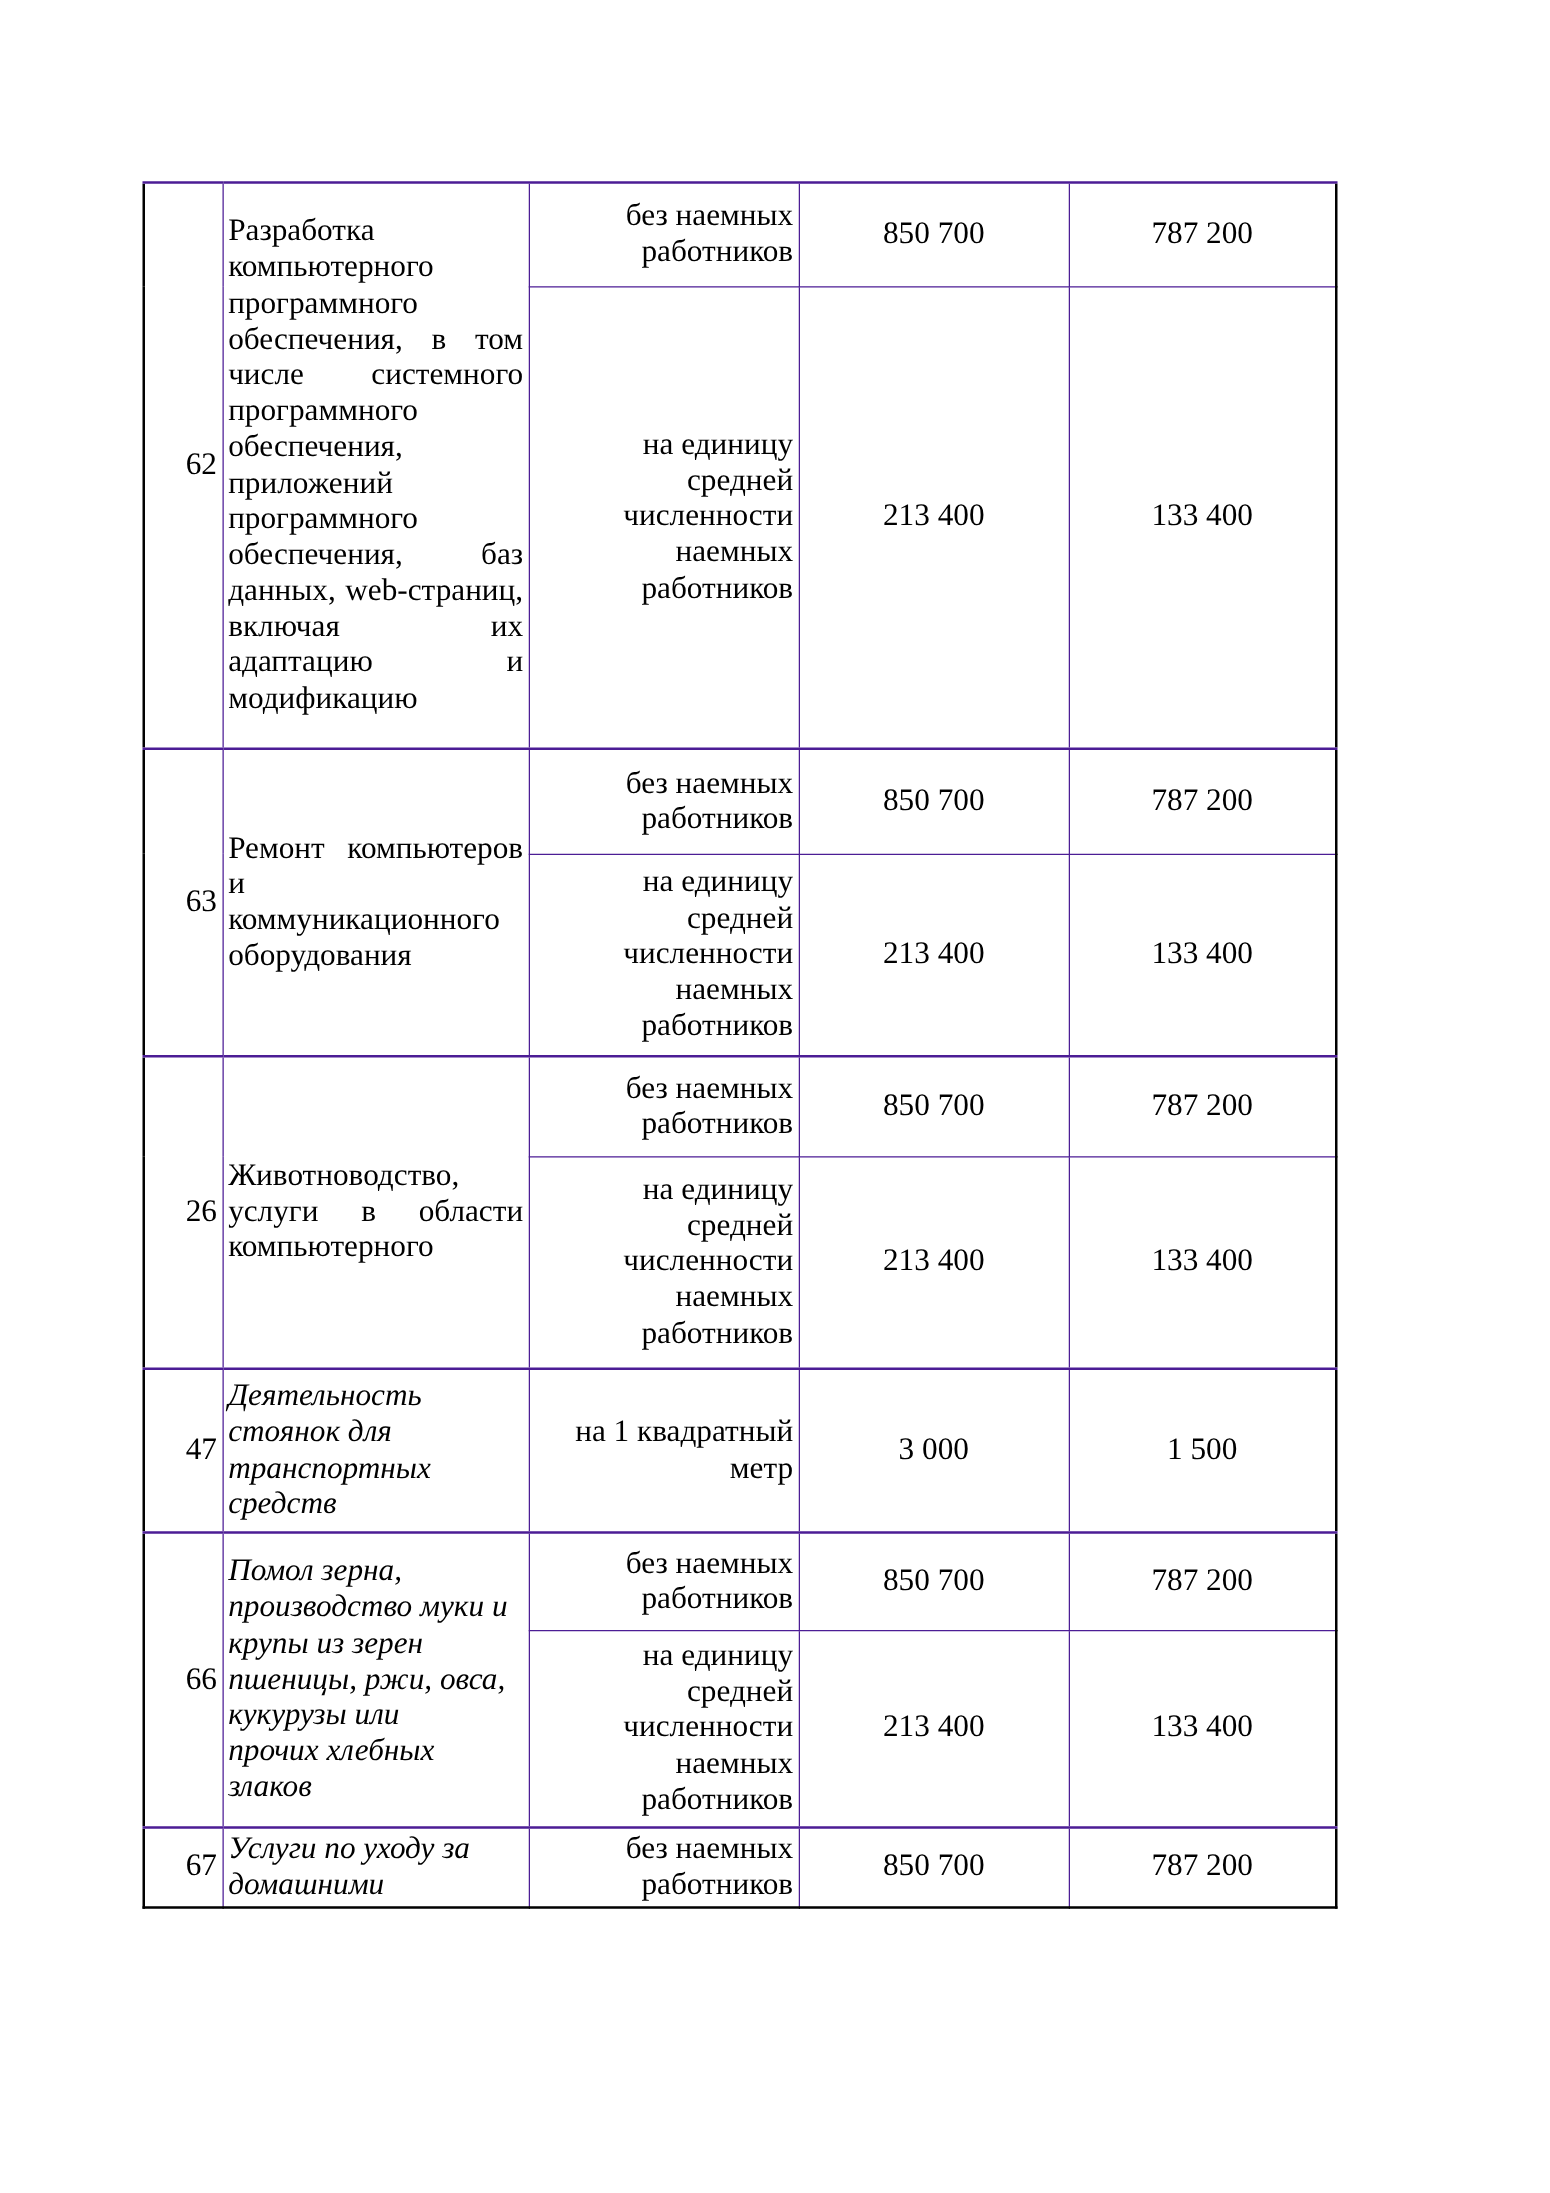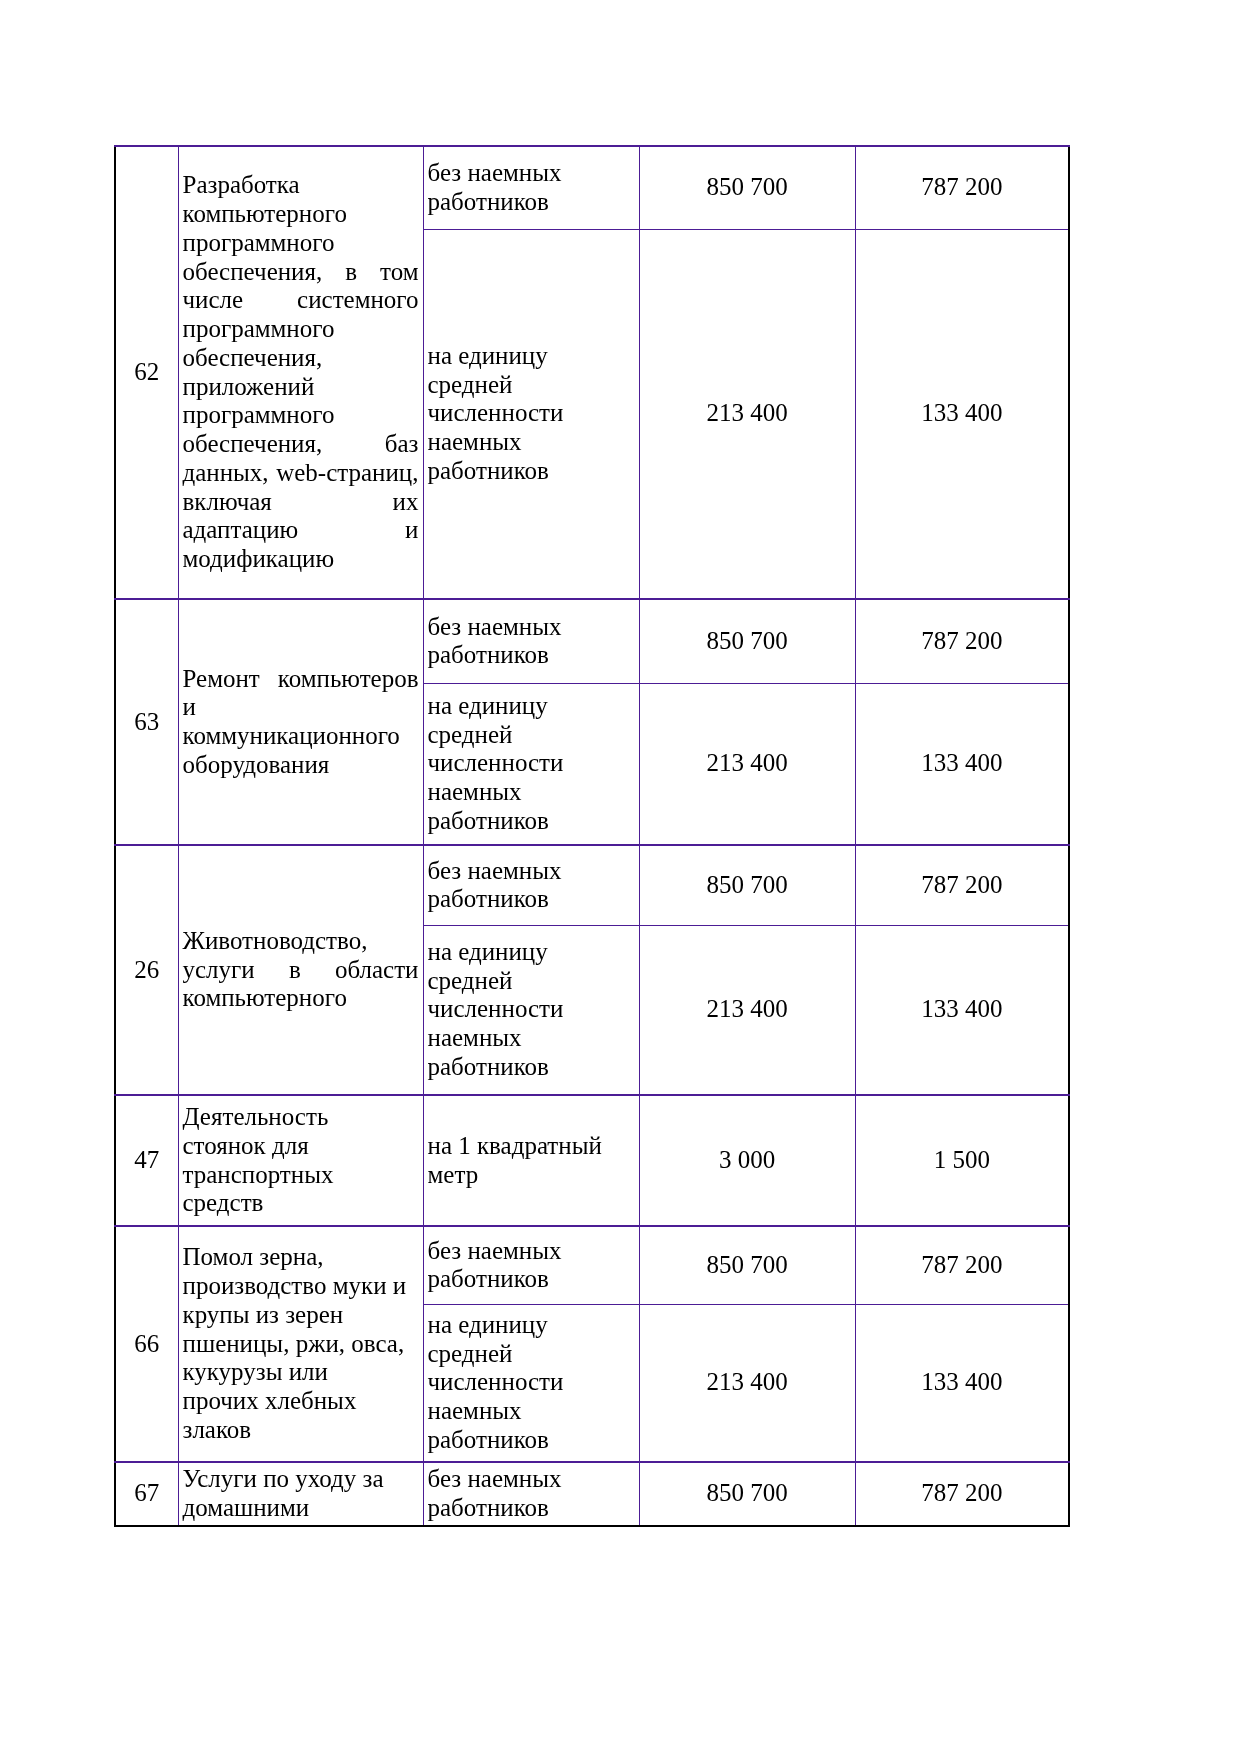--- a/index.html
+++ b/index.html
@@ -23,25 +23,25 @@
   }
   table.tariff td {
     border: 1px solid #4c1d95;
     font-size: 25px;
     line-height: 1.15;
     vertical-align: middle;
     padding: 2px 4px;
     overflow: hidden;
   }
   tr.r-main > td { border-top-width: 2px; }
-  td.c-num  { text-align: center; }
+  td.c-num  { text-align: right; }
   td.c-desc { text-align: left; padding: 2px 6px; }
   td.c-desc.just { text-align: justify; }
-  td.c-desc.pre  { white-space: pre-line; }
-  td.c-basis { text-align: left; white-space: pre-line; }
+  td.c-desc.pre  { white-space: pre-line; font-style: italic; }
+  td.c-basis { text-align: right; white-space: pre-line; }
   td.c-amt   { text-align: center; white-space: nowrap; }
 </style>
 </head>
 <body>
 
 <div class="page">
   <table class="tariff">
     <colgroup>
       <col style="width:63px">
       <col style="width:245px">

